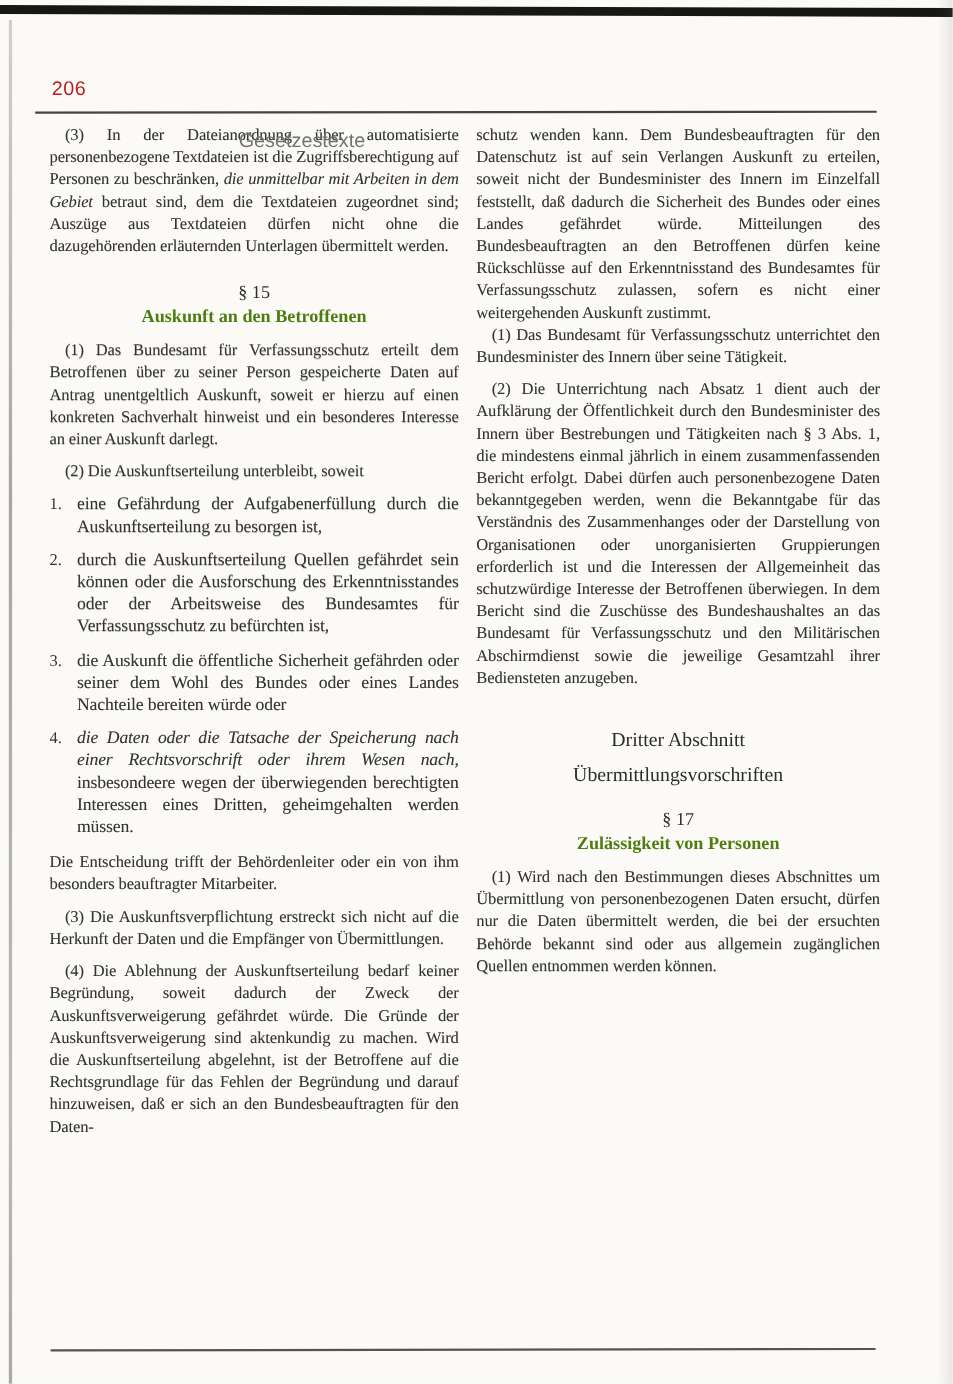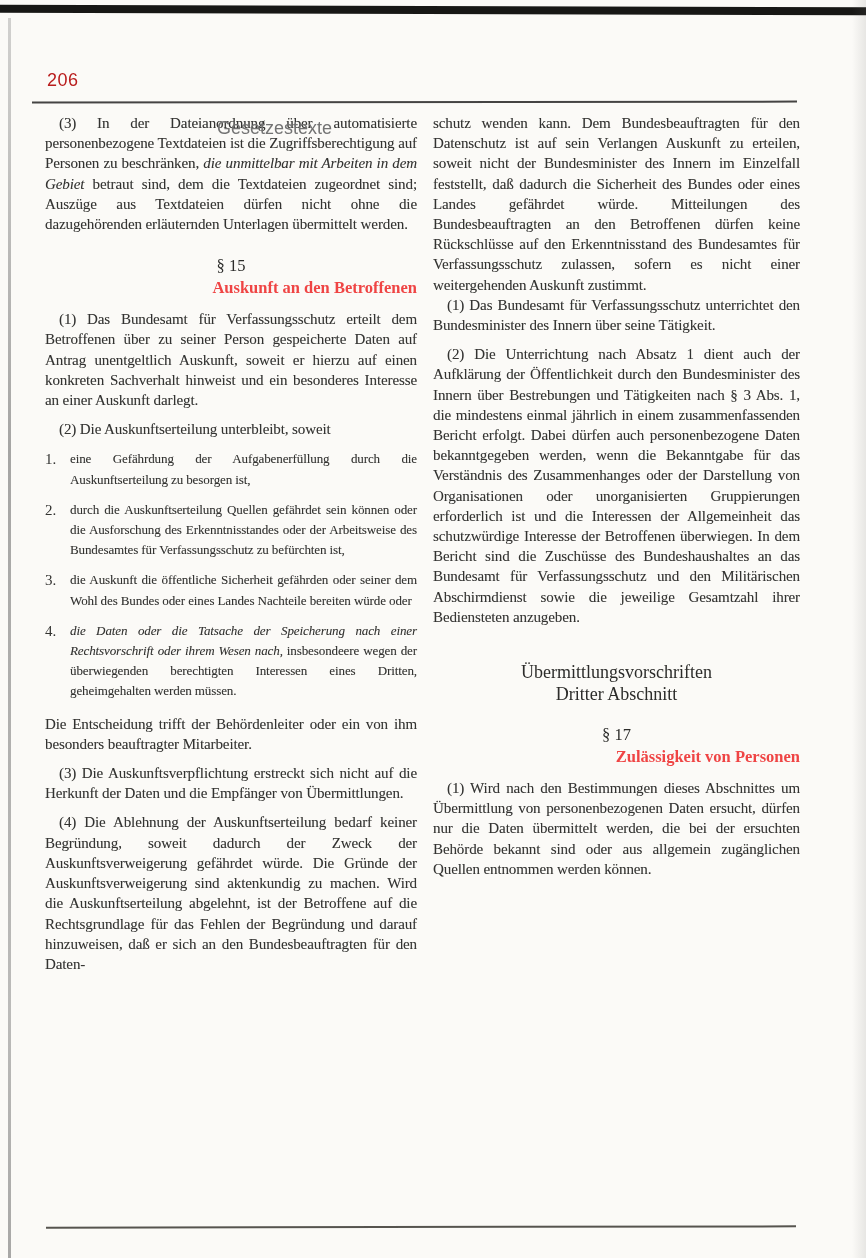--- a/index.html
+++ b/index.html
@@ -121,21 +121,21 @@
   }
   .li .num {
     flex: none;
     width: 25px;
     font-size: 15px;
     line-height: 20.2px;
     color: #333331;
   }
   .li .txt {
     flex: 1;
-    font-size: 13px;
+    font-size: 16px;
     line-height: 20.2px;
     text-align: justify;
     letter-spacing: -0.1px;
     color: #333331;
     text-shadow: 0.2px 0.2px 0.4px rgba(90,90,88,0.35);
   }
   .sec-head {
     text-align: center;
     margin-top: 20px;
     margin-bottom: 11px;
@@ -144,22 +144,21 @@
   .sec-head.s17 { margin-top: 18px; }
   .sec-num {
     font-size: 16.5px;
     line-height: 23px;
     color: #2c2c2a;
   }
   .sec-title {
     font-weight: 700;
     font-size: 16.5px;
     line-height: 21px;
-    color: #ef4444;
-    text-align: right;
+    color: #4d7c0f;
   }
   .chapter {
     text-align: center;
     margin-top: 34px;
   }
   .chapter-line {
     font-size: 18px;
     line-height: 22px;
     color: #2c2c2a;
   }
@@ -218,22 +217,22 @@
       </div>
 
       <div class="col col-right">
         <p>schutz wenden kann. Dem Bundesbeauftragten für den Datenschutz ist auf sein Verlangen Auskunft zu erteilen, soweit nicht der Bundesminister des Innern im Einzelfall feststellt, daß dadurch die Sicherheit des Bundes oder eines Landes gefährdet würde. Mitteilungen des Bundesbeauftragten an den Betroffenen dürfen keine Rückschlüsse auf den Erkenntnisstand des Bundesamtes für Verfassungsschutz zulassen, sofern es nicht einer weitergehenden Auskunft zustimmt.</p>
 
 
         <p class="ind">(1) Das Bundesamt für Verfassungsschutz unterrichtet den Bundesminister des Innern über seine Tätigkeit.</p>
         <p class="ind mt">(2) Die Unterrichtung nach Absatz 1 dient auch der Aufklärung der Öffentlichkeit durch den Bundesminister des Innern über Bestrebungen und Tätigkeiten nach § 3 Abs. 1, die mindestens einmal jährlich in einem zusammenfassenden Bericht erfolgt. Dabei dürfen auch personenbezogene Daten bekanntgegeben werden, wenn die Bekanntgabe für das Verständnis des Zusammenhanges oder der Darstellung von Organisationen oder unorganisierten Gruppierungen erforderlich ist und die Interessen der Allgemeinheit das schutzwürdige Interesse der Betroffenen überwiegen. In dem Bericht sind die Zuschüsse des Bundeshaushaltes an das Bundesamt für Verfassungsschutz und den Militärischen Abschirmdienst sowie die jeweilige Gesamtzahl ihrer Bediensteten anzugeben.</p>
 
         <div class="chapter">
+          <div class="chapter-line">Dritter Abschnitt</div>
           <div class="chapter-line l2">Übermittlungsvorschriften</div>
-          <div class="chapter-line">Dritter Abschnitt</div>
         </div>
 
         <div class="sec-head s17">
           <div class="sec-num">§ 17</div>
           <div class="sec-title">Zulässigkeit von Personen</div>
         </div>
 
         <p class="ind">(1) Wird nach den Bestimmungen dieses Abschnittes um Übermittlung von personenbezogenen Daten ersucht, dürfen nur die Daten übermittelt werden, die bei der ersuchten Behörde bekannt sind oder aus allgemein zugänglichen Quellen entnommen werden können.</p>
       </div>
 

